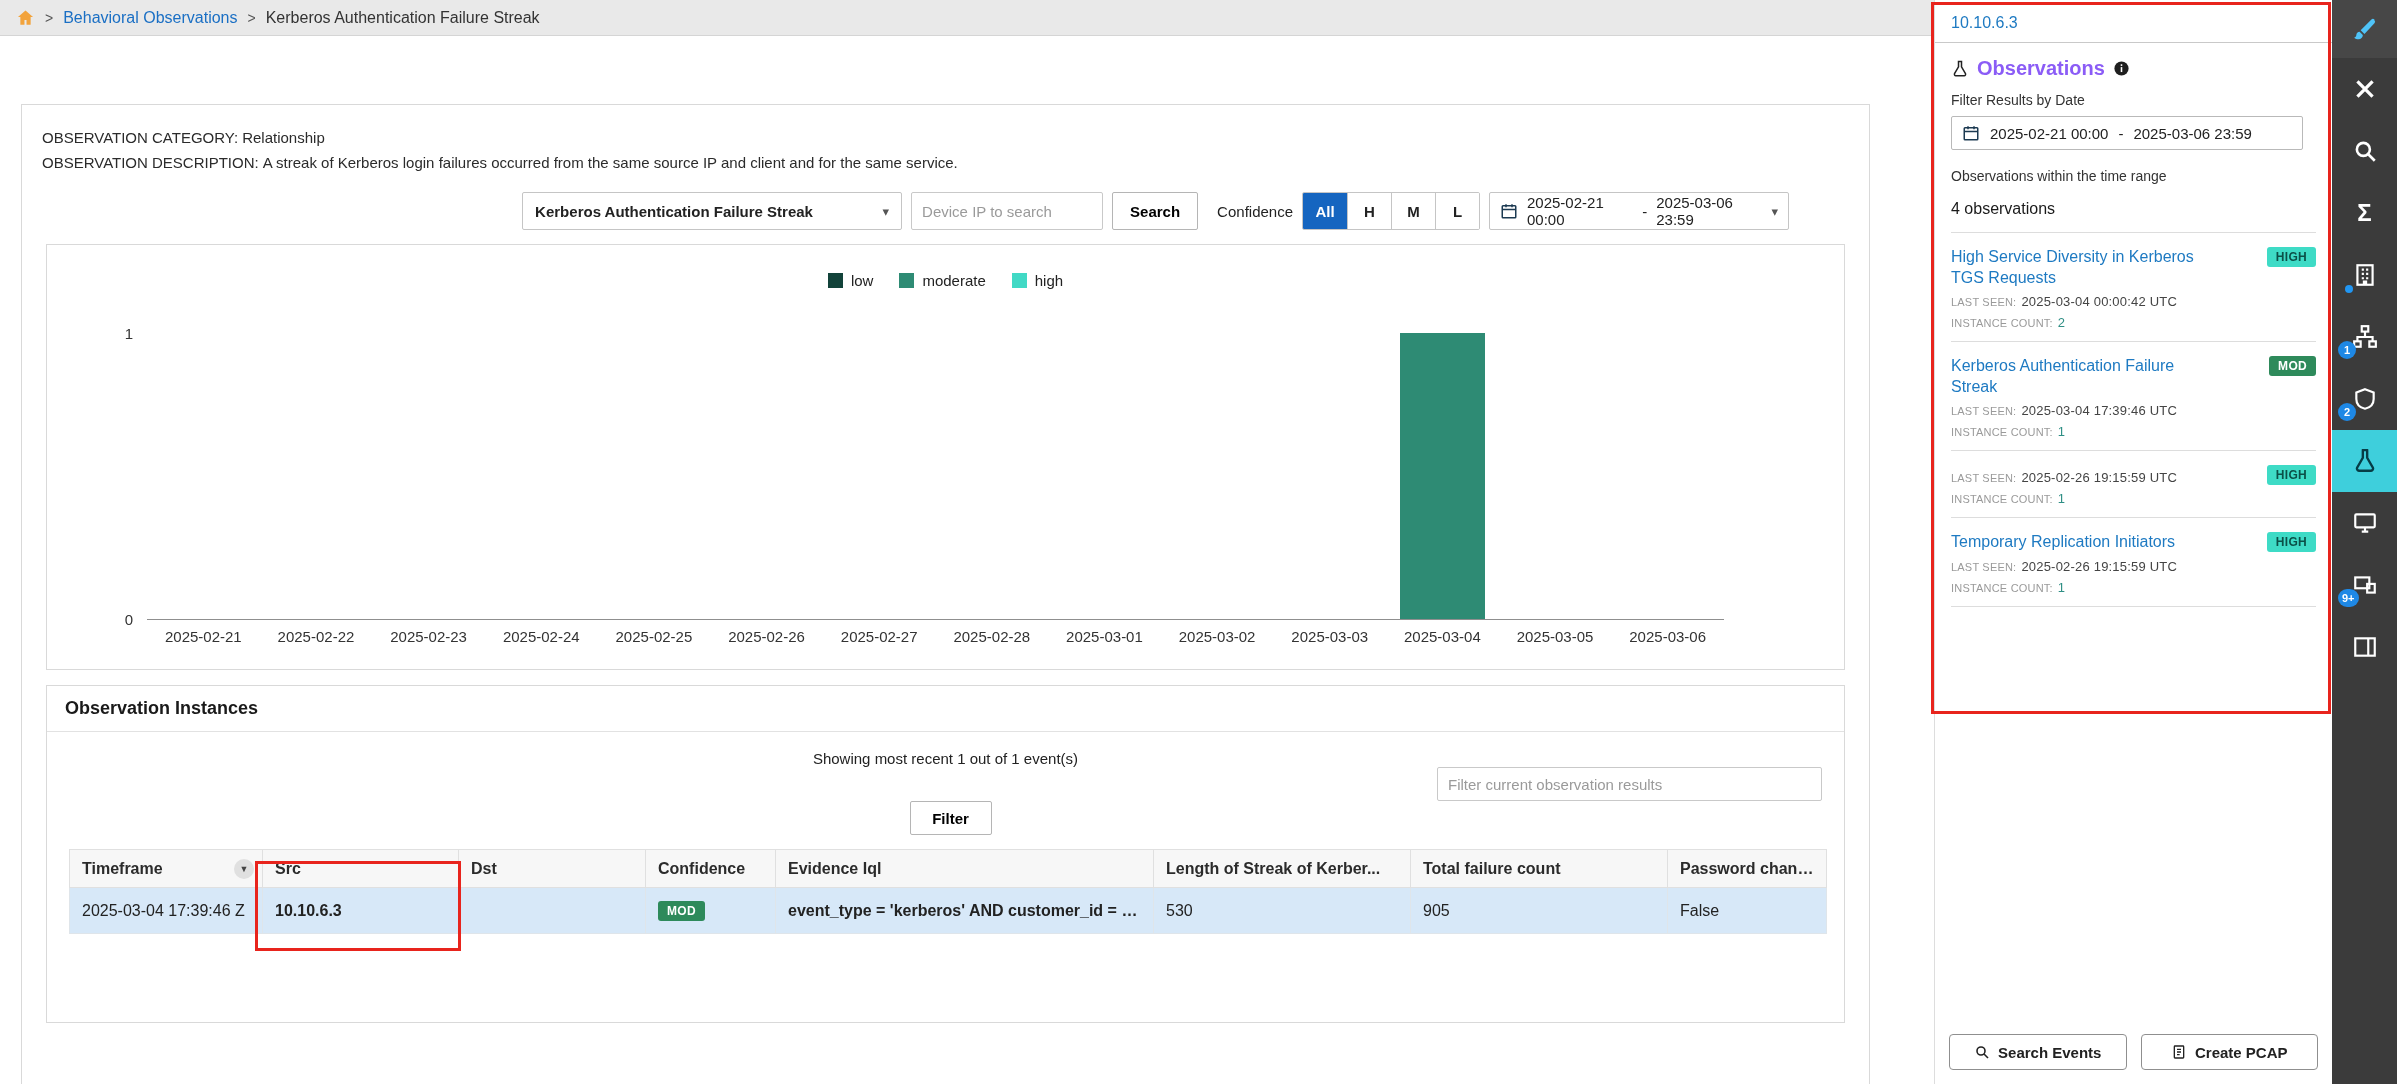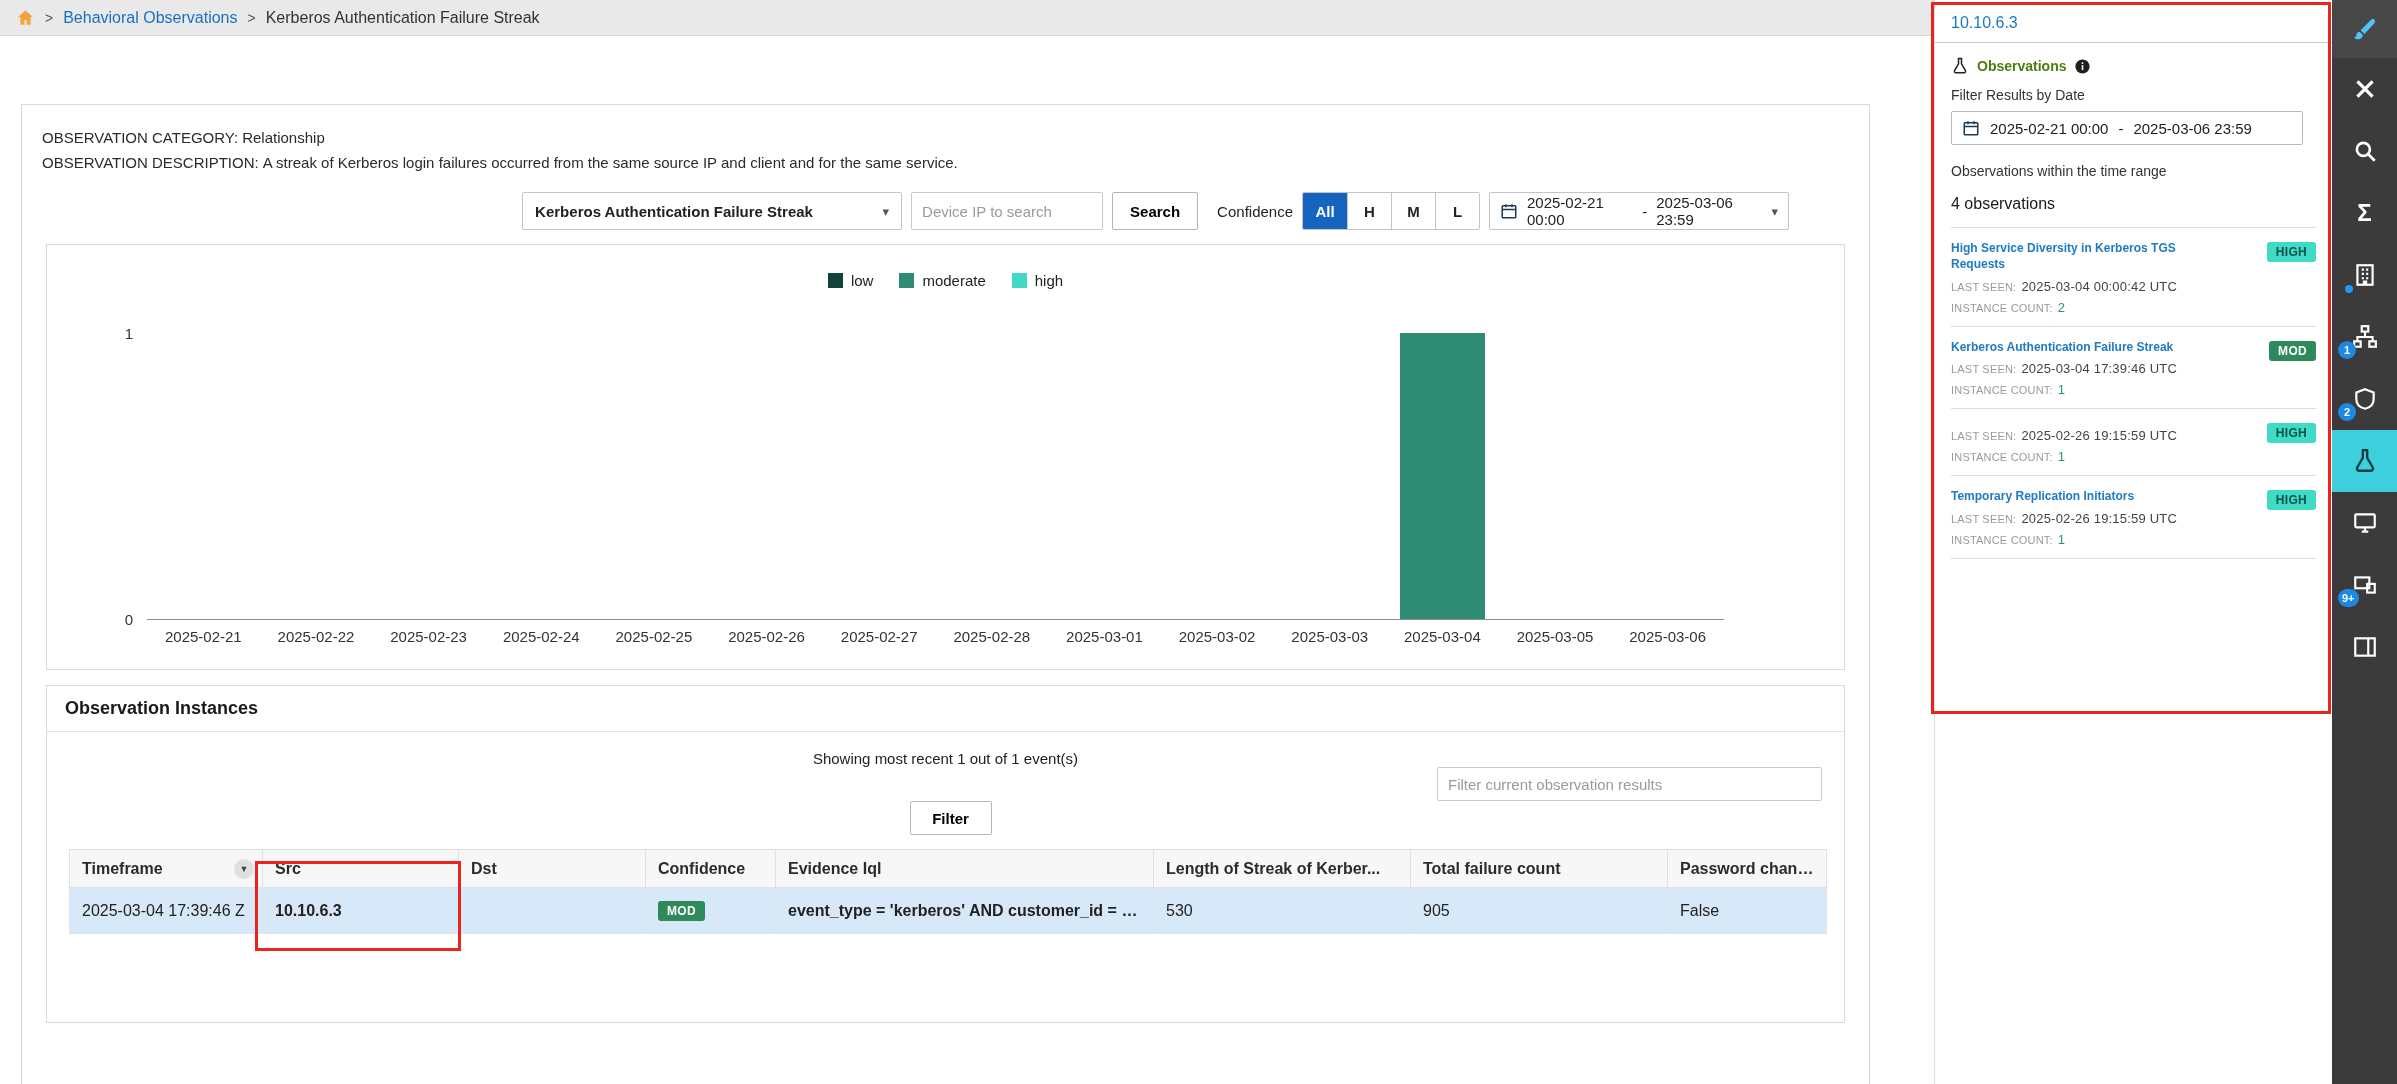--- a/index.html
+++ b/index.html
@@ -91,31 +91,31 @@
   .badge-mod{background:#2e8a5b;color:#fff;}
   .badge-high{background:#3edbc6;color:#0b5048;}
 
   
   .side-panel{position:absolute;top:0;right:65px;width:398px;height:1084px;background:#fff;
     border-left:1px solid #ddd;z-index:6;}
   .panel-inner{padding:10px 16px 0 16px;}
   .device-ip{font-size:16px;color:#1e7ac2;margin:4px 0 10px;cursor:pointer;}
   .panel-divider{border-top:1px solid #c9c9c9;margin:0 -16px;}
   .obs-title-row{display:flex;align-items:center;gap:8px;margin:14px 0 12px;}
-  .obs-section-title{font-size:14px;font-weight:bold;color:#4d7c0f;}
+  .obs-section-title{font-size:20px;font-weight:bold;color:#8b5cf6;}
   .flask-icon{width:18px;height:18px;color:#222;}
   .info-icon{width:17px;height:17px;cursor:pointer;}
   .filter-label{font-size:14px;color:#333;margin-bottom:8px;}
   .panel-date{display:flex;align-items:center;gap:10px;border:1px solid #b9b9b9;border-radius:2px;
     height:34px;padding:0 10px;font-size:15px;color:#222;width:352px;cursor:pointer;}
   .range-caption{font-size:14px;color:#333;margin-top:18px;}
   .count-text{font-size:16px;font-weight:normal;margin-top:16px;color:#1a1a1a;}
   .obs-list{margin-top:14px;border-top:1px solid #ddd;}
   .obs-item{padding:13px 0 11px 0;border-bottom:1px solid #ddd;position:relative;}
-  .obs-item-title{color:#1e7ac2;font-size:12px;line-height:1.32;width:268px;cursor:pointer;font-weight:bold;}
+  .obs-item-title{color:#1e7ac2;font-size:16px;line-height:1.32;width:268px;cursor:pointer;}
   .obs-badge{position:absolute;right:0;top:14px;}
   .meta-line{margin-top:6px;font-size:11px;color:#9a9a9a;letter-spacing:.2px;}
   .meta-val{font-size:13px;color:#444;margin-left:5px;}
   .meta-val.count{color:#2f8f85;}
   .panel-footer{position:absolute;left:14px;right:14px;bottom:14px;display:flex;gap:14px;}
   .footer-btn{flex:1;height:36px;border:1px solid #8f8f8f;border-radius:4px;background:#fff;
     display:flex;align-items:center;justify-content:center;gap:8px;font-size:15px;
     font-weight:bold;color:#222;cursor:pointer;font-family:inherit;}
   .footer-btn svg{width:16px;height:16px;}
 
@@ -338,20 +338,36 @@
           <div class="meta-line"><span class="meta-label">INSTANCE COUNT:</span><span class="meta-val count">1</span></div>
         </div>
         <div class="obs-item">
           <div class="obs-item-title">Temporary Replication Initiators</div>
           <span class="badge obs-badge badge-high">HIGH</span>
           <div class="meta-line"><span class="meta-label">LAST SEEN:</span><span class="meta-val">2025-02-26 19:15:59 UTC</span></div>
           <div class="meta-line"><span class="meta-label">INSTANCE COUNT:</span><span class="meta-val count">1</span></div>
         </div>
       </div>
   </div>
+  <div class="panel-footer">
+    <button class="footer-btn">
+      <svg viewBox="0 0 24 24" fill="none" stroke="#222" stroke-width="2.4">
+          <circle cx="10.5" cy="10.5" r="6"></circle>
+          <path d="M15 15l6 6"></path>
+        </svg>
+      <span>Search Events</span>
+    </button>
+    <button class="footer-btn">
+      <svg viewBox="0 0 24 24" fill="none" stroke="#222" stroke-width="2">
+          <rect x="5" y="3" width="14" height="18" rx="1"></rect>
+          <path d="M9 8h6M9 12h6M9 16h4"></path>
+        </svg>
+      <span>Create PCAP</span>
+    </button>
+  </div>
 </div>
 
 <div class="rail">
   <div class="rail-item top-tool">
     <svg viewBox="0 0 24 24" fill="#4fc3f7">
         <path d="M20.7 3.3a2 2 0 0 0-2.8 0L8 13.2l3.5 3.5 9.2-9.9a2 2 0 0 0 0-2.8zM7 14.5c-1.7 0-3 1.3-3 3 0 1.3-1 2-2 2.5 1.2 1 2.6 1.5 4 1.5 2.2 0 4-1.8 4-4z"></path>
       </svg>
   </div>
   <div class="rail-item">
     <svg viewBox="0 0 24 24" fill="none" stroke="#fff" stroke-width="3">

